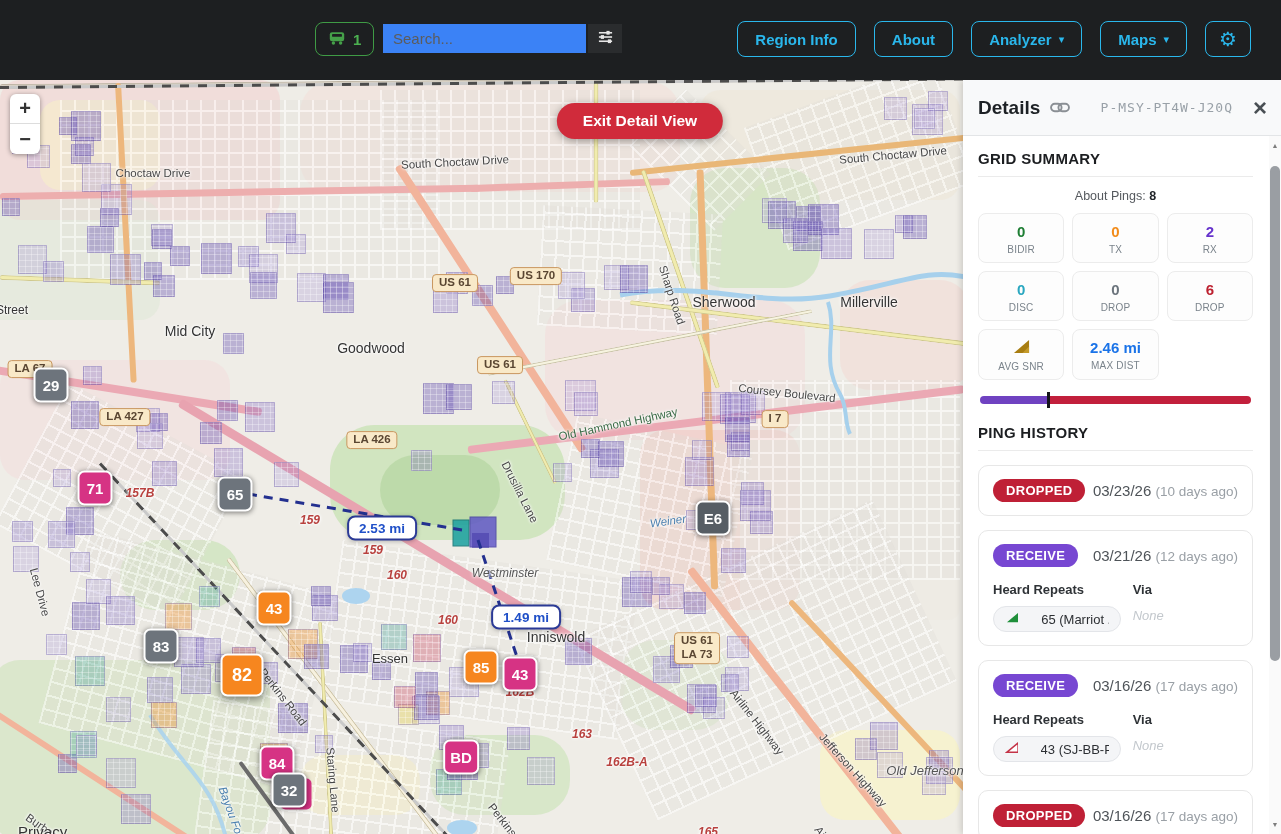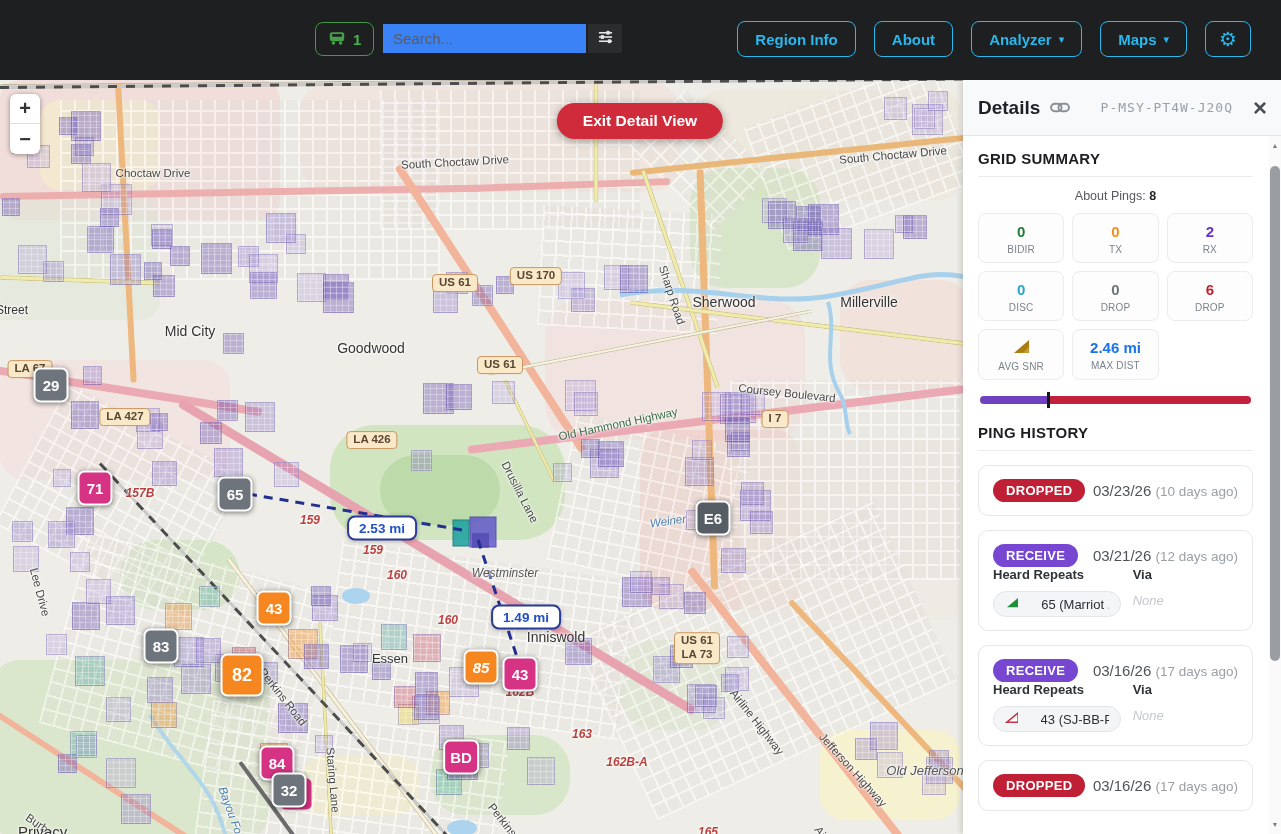--- a/index.html
+++ b/index.html
@@ -96,21 +96,21 @@
   #bar-wrap { position:relative; margin:16px 2px 4px; height:8px; }
   #bar { display:flex; height:8px; border-radius:4px; overflow:hidden; }
   #bar-marker { position:absolute; top:-4px; width:3px; height:16px; background:#15151c; }
   #ph-head { margin-top:20px; }
   .ping-card { border:1px solid #e7e7e7; border-radius:10px; padding:13px 14px; margin-top:14px; background:#fff; }
   .ping-row { display:flex; align-items:center; justify-content:space-between; }
   .badge { border-radius:20px; padding:4px 13px; font-size:13px; font-weight:bold; color:#fff; letter-spacing:.3px; }
   .b-dropped { background:#bf2036; } .b-receive { background:#7747d2; }
   .ping-date { font-size:15px; color:#4e5358; }
   .ping-date .ago { color:#9aa0a6; font-size:13.5px; }
-  .ping-details { display:grid; grid-template-columns:57% 43%; }
+  .ping-details { display:grid; grid-template-columns:57% 43%; margin-top:15px; }
   .pd-label { font-size:13px; font-weight:bold; color:#2f3337; }
   .repeat-pill { display:inline-flex; align-items:center; gap:23px; background:#f4f5f7; border:1px solid #e3e5e9;
     border-radius:16px; padding:4px 11px; font-size:13px; color:#2c2f33; margin-top:9px; cursor:pointer; max-width:128px; }
   .repeat-pill span { overflow:hidden; white-space:nowrap; }
   .via-none { font-size:13px; font-style:italic; color:#c3c8cd; margin-top:11px; }
   
   #sb-scroll { position:absolute; right:0; top:56px; width:12px; height:698px; background:#fafafa; }
   #sb-scroll .arr { position:absolute; left:0; width:12px; text-align:center; font-size:7px; color:#7d7d7d; cursor:pointer; }
   #sb-thumb { position:absolute; left:1px; top:30px; width:10px; height:495px; background:#9a9ea3; border-radius:5px; cursor:pointer; }
 </style>
@@ -462,21 +462,21 @@
       </div>
       <div class="marker m-orange" style="left: 274px; top: 528px;">
         <span>43</span>
       </div>
       <div class="marker m-gray" style="left: 161px; top: 566px;">
         <span>83</span>
       </div>
       <div class="marker m-orange m-lg" style="left: 242px; top: 595px;">
         <span>82</span>
       </div>
-      <div class="marker m-orange" style="left: 481px; top: 587px; font-style: italic;">
+      <div class="marker m-orange" style="left: 481px; top: 587px;">
         <span>85</span>
       </div>
       <div class="marker m-pink" style="left: 520px; top: 594px;">
         <span>43</span>
       </div>
       <div class="marker m-pink" style="left: 277px; top: 683px;">
         <span>84</span>
       </div>
       <div class="marker m-gray m-stacked" style="left: 289px; top: 710px;">
         <span>32</span>

